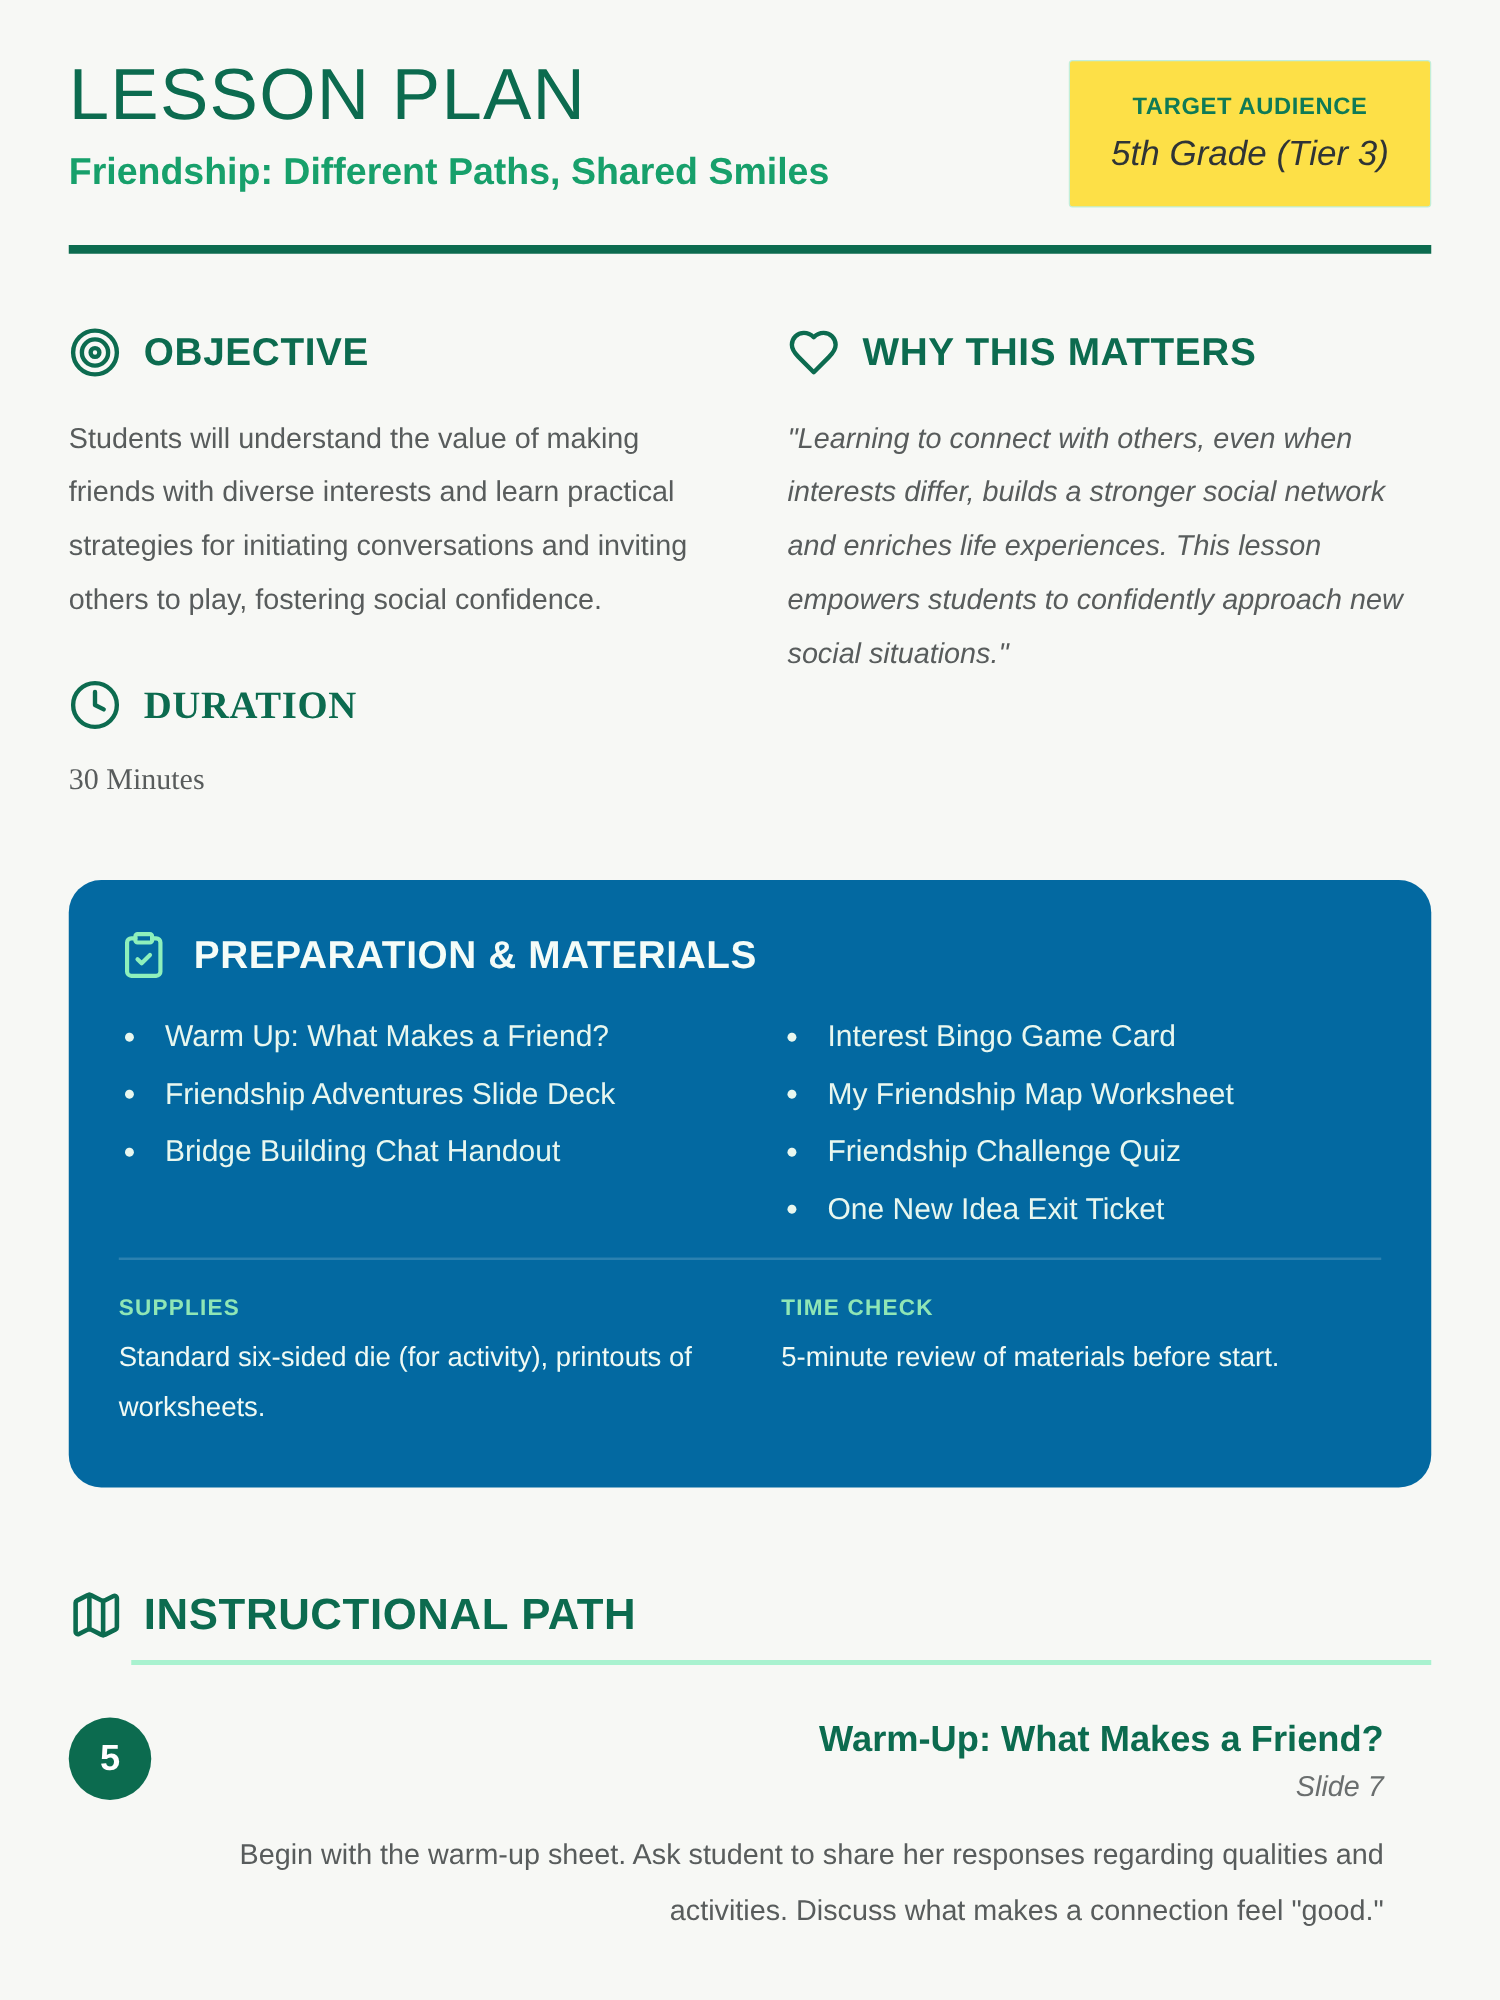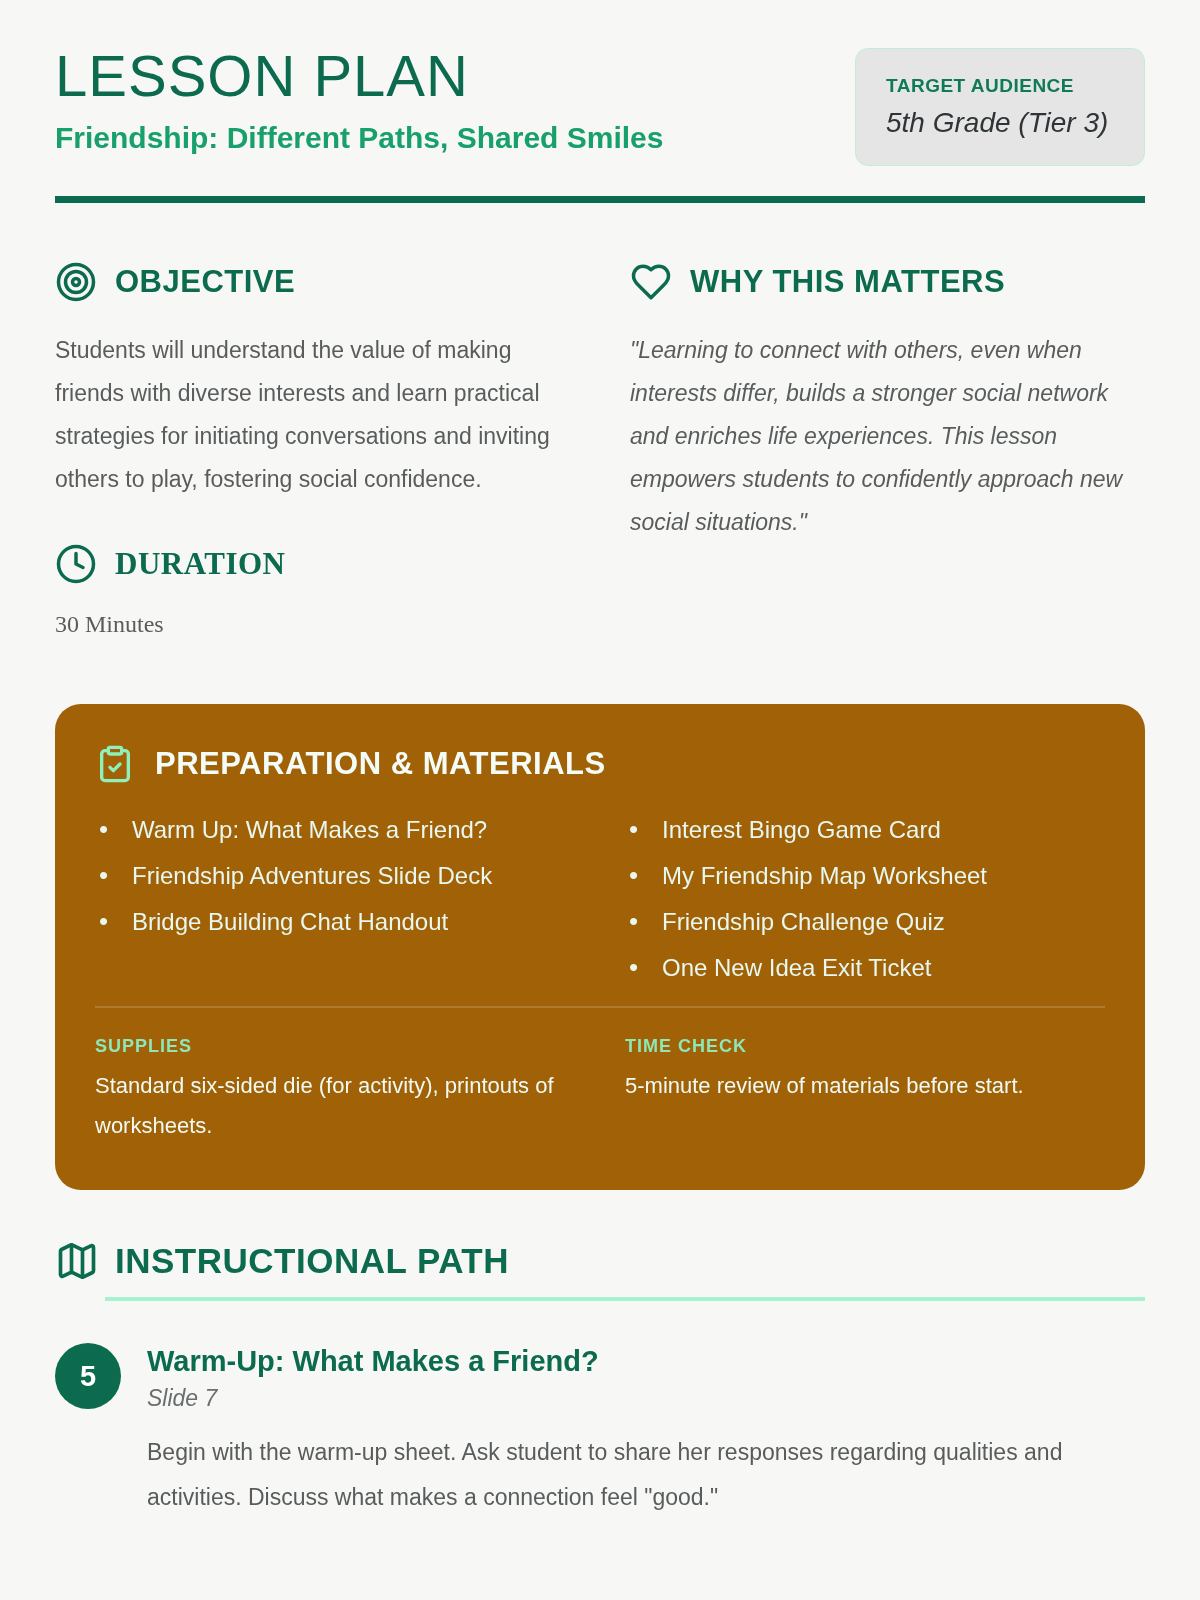--- a/index.html
+++ b/index.html
@@ -15,43 +15,43 @@
 
   
   .header { display:flex; justify-content:space-between; align-items:flex-start; }
   .page-title {
     font-size:58px; font-weight:normal; color:#0c6b4f; letter-spacing:1px; line-height:64px;
   }
   .page-subtitle {
     margin-top:12px; font-size:30px; font-weight:bold; color:#17a06b; line-height:36px;
   }
   .badge {
-    background:#e5e5e5; border:1px solid #c2eed8; border-radius:13px;
-    padding:26px 30px; text-align:left; margin-top:4px; min-width:290px;
+    background:#fde047; border:1px solid #c2eed8; border-radius:3px;
+    padding:26px 30px; text-align:center; margin-top:4px; min-width:290px;
   }
   .badge-label { font-size:19px; font-weight:bold; color:#0f7a56; letter-spacing:0.5px; }
   .badge-value { margin-top:10px; font-size:28px; color:#2f3436;font-style:italic; }
 
   .rule { margin-top:30px; height:7px; background:#0c6b4f; }
 
   
   .grid { display:grid; grid-template-columns:1fr 1fr; column-gap:60px; margin-top:58px; }
   .sec-head { display:flex; align-items:center; gap:18px; }
   .sec-head h2 {
     font-size:31px; font-weight:bold; color:#0c6b4f; letter-spacing:0.5px;
   }
   .sec-icon { display:inline-flex; color:#0c6b4f; }
   .body-text { margin-top:26px; font-size:23px; line-height:43px; color:#585c5c; }
   .quote { font-style:italic; }
   .duration-sec { margin-top:42px;font-family:Liberation Serif, serif; }
   .duration-value { margin-top:26px; font-size:24px; color:#585c5c; }
 
   
   .card {
-    margin-top:66px; background:#a16207; border-radius:26px;
+    margin-top:66px; background:#0369a1; border-radius:26px;
     padding:40px 40px 44px 40px; color:#e8f7ef;
   }
   .card-head { display:flex; align-items:center; gap:20px; }
   .card-head h2 { font-size:31px; font-weight:bold; color:#f4fcf8; letter-spacing:0.5px; }
   .card-icon { display:inline-flex; color:#8ef0bc; }
   .card-cols { display:grid; grid-template-columns:1fr 1fr; column-gap:50px; margin-top:32px; }
   .card-cols ul { list-style:none; }
   .card-cols li {
     position:relative; padding-left:37px; font-size:24px; line-height:28px;
     margin-bottom:18px; color:#e8f7ef;
@@ -59,21 +59,21 @@
   .card-cols li:last-child { margin-bottom:0; }
   .card-cols li::before {
     content:"\2022"; position:absolute; left:4px; top:-1px; font-size:26px; color:#e8f7ef;
   }
   .card-divider { border-top:2px solid rgba(255,255,255,0.16); margin:24px 0 28px 0; }
   .card-meta { display:grid; grid-template-columns:1fr 1fr; column-gap:50px; }
   .meta-label { font-size:18px; font-weight:bold; letter-spacing:1px; color:#8fe6b6; }
   .meta-text { margin-top:9px; font-size:22px; line-height:40px; color:#f0faf4; }
 
   
-  .path-sec { margin-top:49px; }
+  .path-sec { margin-top:80px;text-align:right; }
   .path-head { display:flex; align-items:center; gap:16px; }
   .path-head h2 { font-size:35px; font-weight:bold; color:#0c6b4f; letter-spacing:0.5px; }
   .path-underline { margin-top:14px; margin-left:50px; height:4px; background:#a9f2cf; }
 
   .step { display:flex; gap:26px; margin-top:42px; }
   .step-num {
     flex:0 0 auto; width:66px; height:66px; border-radius:50%; background:#0c6b4f;
     color:#ffffff; font-size:29px; font-weight:bold;
     display:flex; align-items:center; justify-content:center;
   }

